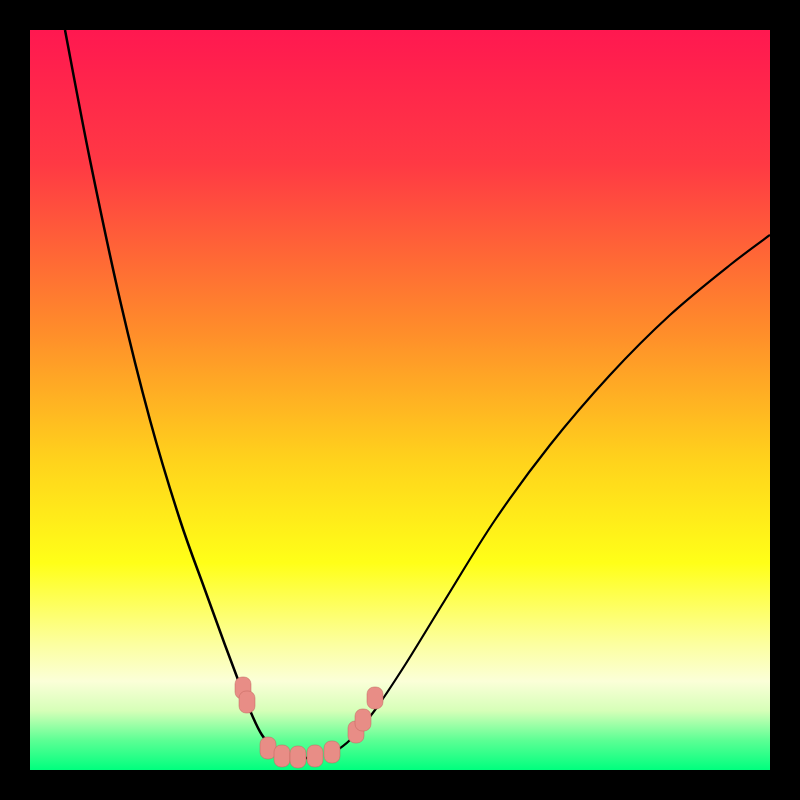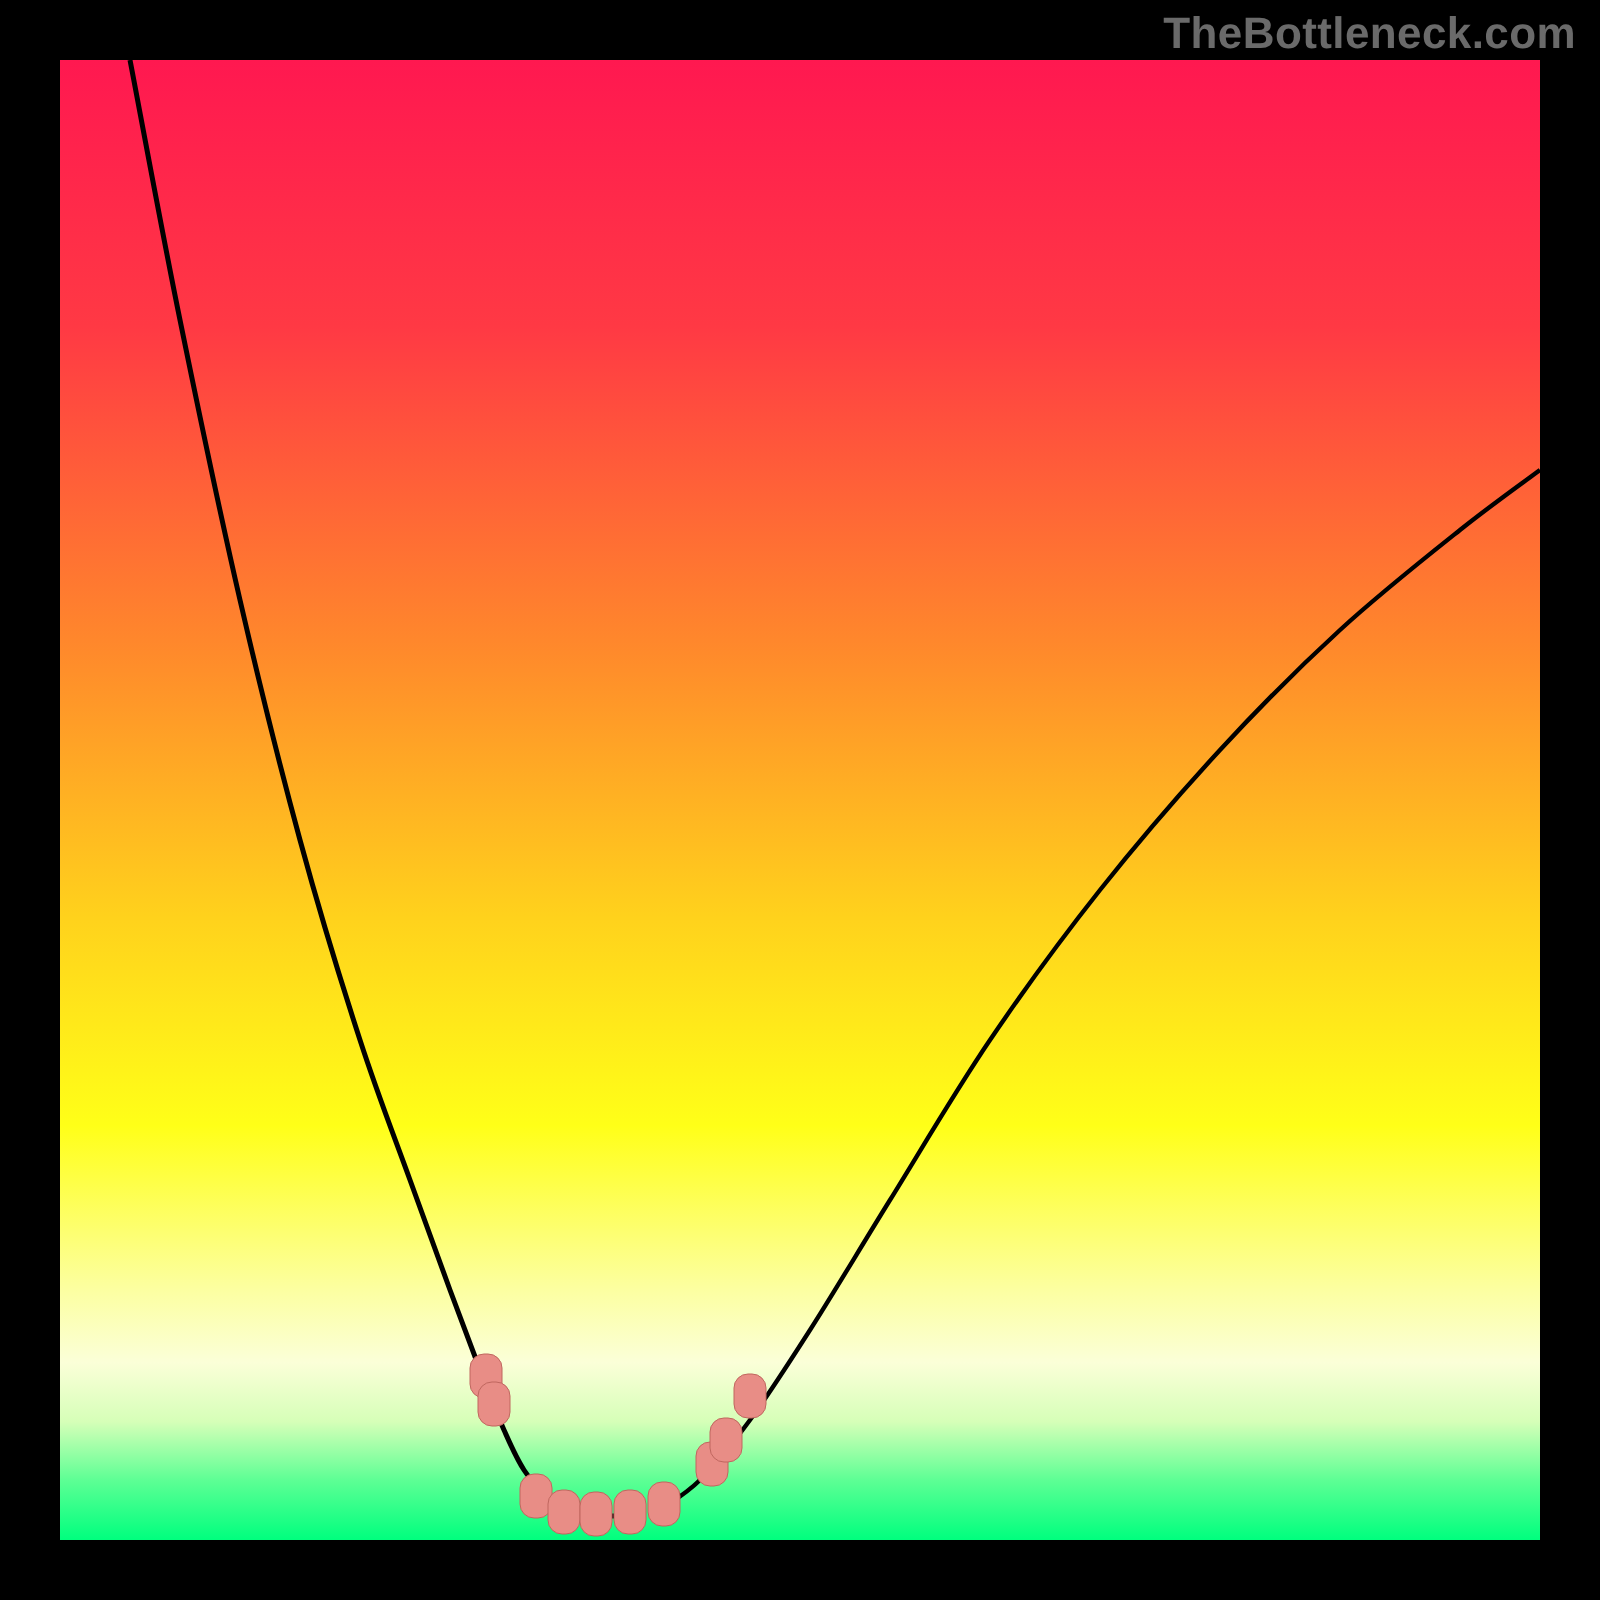--- a/index.html
+++ b/index.html
@@ -84,14 +84,13 @@
           <rect x="277.0" y="715.0" width="16" height="22" rx="7" ry="7" class="marker" fill="#e88d86" stroke="#c0675f"></rect>
           <rect x="294.0" y="711.0" width="16" height="22" rx="7" ry="7" class="marker" fill="#e88d86" stroke="#c0675f"></rect>
           <rect x="318.0" y="691.0" width="16" height="22" rx="7" ry="7" class="marker" fill="#e88d86" stroke="#c0675f"></rect>
           <rect x="325.0" y="679.0" width="16" height="22" rx="7" ry="7" class="marker" fill="#e88d86" stroke="#c0675f"></rect>
           <rect x="337.0" y="657.0" width="16" height="22" rx="7" ry="7" class="marker" fill="#e88d86" stroke="#c0675f"></rect>
         </g>
     </svg>
 
   </div>
 
-  <div class="watermark">TheBottleneck.com</div>
 </div>
 
 </body></html>

